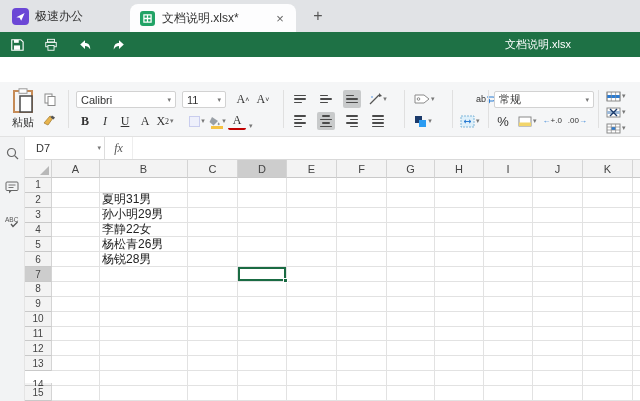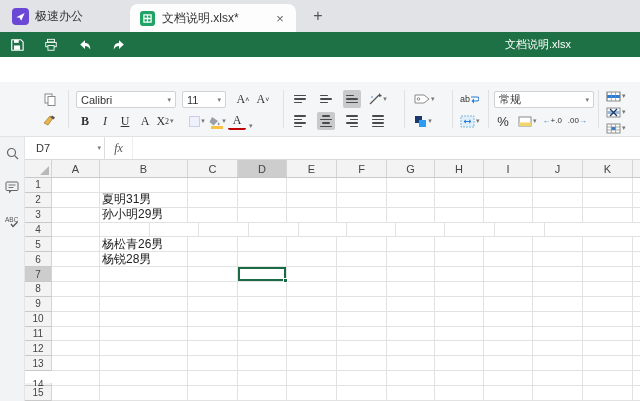--- a/index.html
+++ b/index.html
@@ -129,20 +129,28 @@
       <svg viewBox="0 0 16 16">
           <path d="M13.5 7.5 8 2.5v3.2c-3.8 0-6 2.3-6 7.3 1.8-2.8 3.5-3.8 6-3.8v3.3z" fill="#fff"></path>
         </svg>
     </span>
     <span class="gb-title">文档说明.xlsx</span>
   </div>
 
 
   <div class="ribbon">
 
+    <div class="paste-btn">
+      <svg width="22" height="26" viewBox="0 0 22 26">
+        <rect x="2" y="3" width="18" height="21" fill="none" stroke="#c58b57" stroke-width="2"></rect>
+        <rect x="7" y="0.8" width="8" height="4.5" fill="#fff" stroke="#9a9a9a"></rect>
+        <rect x="8" y="8" width="12" height="16" fill="#fff" stroke="#4a4a4a" stroke-width="1.5"></rect>
+      </svg>
+      <span class="paste-label">粘贴</span>
+    </div>
     <div class="rrow" style="left:41px; top:7px;">
       <span class="rbtn">
         <svg width="12" height="13" viewBox="0 0 12 13">
             <rect x="1" y="1" width="7" height="9" fill="#fff" stroke="#8a8a8a"></rect>
             <rect x="4" y="3.5" width="7" height="9" fill="#fff" stroke="#8a8a8a"></rect>
           </svg>
       </span>
     </div>
     <div class="rrow" style="left:41px; top:29px;">
       <span class="rbtn">
@@ -282,21 +290,21 @@
       <span class="rbtn">
         <svg width="13" height="13" viewBox="0 0 13 13">
             <rect x="1" y="1" width="7" height="7" fill="#1b3a6b"></rect>
             <rect x="5" y="5" width="7" height="7" fill="#2b9cf2"></rect>
           </svg>
           <span class="chev">▾</span>
       </span>
     </div>
     <div class="rsep" style="left:452px;"></div>
 
-    <div class="rrow" style="left:460px; top:7px;">
+    <div class="rrow" style="left:476px; top:7px;">
       <span class="rbtn">
         <span style="font-size:9px;">ab</span>
         <svg width="9" height="9" viewBox="0 0 9 9">
             <path d="M1 2h6a1.8 1.8 0 0 1 0 4H3" fill="none" stroke="#2b7cd3" stroke-width="1.2"></path>
             <path d="M4 3.5 1.5 6 4 8.5z" fill="#2b7cd3"></path>
           </svg>
       </span>
     </div>
     <div class="rrow" style="left:460px; top:29px;">
       <span class="rbtn mgicon">
@@ -455,20 +463,21 @@
             <div class="gc data" style="width: 48px;"></div>
             <div class="gc data" style="width: 49px;"></div>
             <div class="gc data" style="width: 49px;"></div>
             <div class="gc data" style="width: 50px;"></div>
             <div class="gc data" style="width: 50px;"></div>
             <div class="gc fill"></div>
           </div>
           <div class="grow">
             <div class="gc h rh" style="width: 27px;">4</div>
             <div class="gc data" style="width: 48px;"></div>
+            <div class="gc data" style="width: 88px;">李静22女</div>
             <div class="gc data" style="width: 50px;"></div>
             <div class="gc data" style="width: 49px;"></div>
             <div class="gc data" style="width: 50px;"></div>
             <div class="gc data" style="width: 50px;"></div>
             <div class="gc data" style="width: 48px;"></div>
             <div class="gc data" style="width: 49px;"></div>
             <div class="gc data" style="width: 49px;"></div>
             <div class="gc data" style="width: 50px;"></div>
             <div class="gc data" style="width: 50px;"></div>
             <div class="gc fill"></div>

